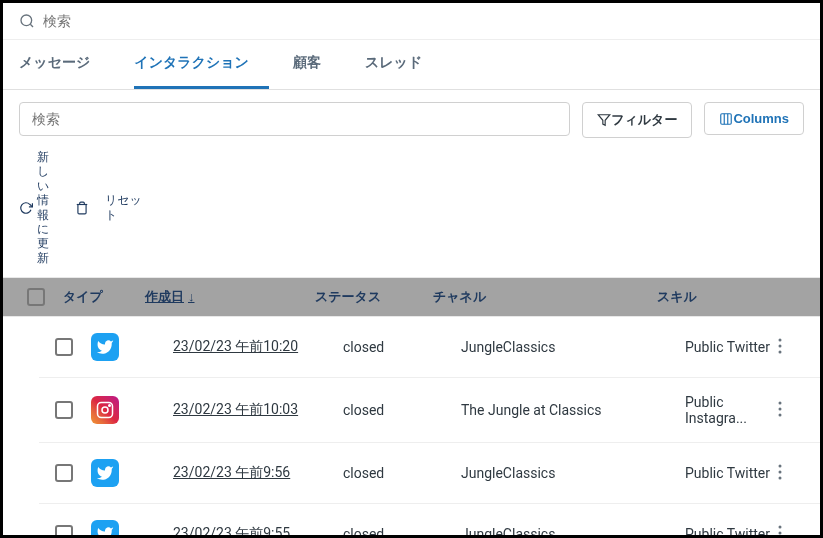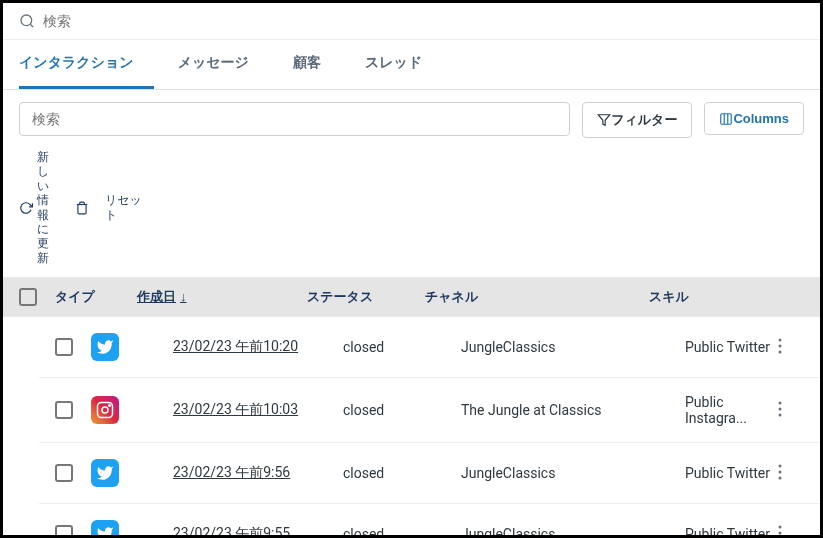--- a/index.html
+++ b/index.html
@@ -16,21 +16,21 @@
     .toolbar { display: flex; align-items: flex-start; padding: 12px 16px; gap: 12px; }
     .search-input { flex: 1; padding: 8px 12px; border: 1px solid #d0d0d0; border-radius: 4px; font-size: 14px; outline: none; }
     .filter-btn, .columns-btn { display: flex; align-items: center; gap: 0; padding: 8px 14px; border: 1px solid #d0d0d0; border-radius: 4px; background: #fff; font-size: 13px; font-weight: 600; color: #2f3941; cursor: pointer; }
     .filter-btn svg, .columns-btn svg { width: 14px; height: 14px; }
     .columns-btn { color: #1f73b7; }
     
     .actions-row { display: flex; align-items: center; padding: 0 16px 12px; gap: 16px; }
     .action-btn { display: flex; align-items: center; gap: 4px; font-size: 12px; color: #1f3a5f; cursor: pointer; line-height: 1.2; max-width: 40px; }
     .action-btn svg { width: 14px; height: 14px; flex-shrink: 0; }
     
-    .table-header { display: flex; align-items: center; padding: 10px 16px; border-top: 1px solid #e8e8e8; border-bottom: 1px solid #e8e8e8; font-size: 13px; font-weight: 600; color: #1f3a5f; background: #e5e5e5; }
+    .table-header { display: flex; align-items: center; padding: 10px 24px; border-top: 1px solid #e8e8e8; border-bottom: 1px solid #e8e8e8; font-size: 13px; font-weight: 600; color: #1f3a5f; background: #a3a3a3; }
     .col-check { width: 28px; }
     .col-type { width: 90px; padding-left: 8px; }
     .col-date { width: 170px; text-decoration: underline; }
     .col-status { width: 118px; }
     .col-channel { width: 224px; }
     .col-skill { flex: 1; }
     .col-actions { width: 26px; }
     .sort-arrow { margin-left: 4px; }
     
     .table-body { }
@@ -49,22 +49,22 @@
 
 <div class="search-bar">
   <svg viewBox="0 0 24 24" fill="none" stroke="#68737d" stroke-width="2">
       <circle cx="11" cy="11" r="8"></circle>
       <line x1="21" y1="21" x2="17" y2="17"></line>
     </svg>
   <input placeholder="検索" style="">
 </div>
 
 <div class="tabs">
+  <div class="tab">メッセージ</div>
   <div class="tab active">インタラクション</div>
-  <div class="tab">メッセージ</div>
   <div class="tab">顧客</div>
   <div class="tab">スレッド</div>
 </div>
 
 <div class="toolbar">
   <input class="search-input" placeholder="検索" style="">
   <button class="filter-btn">
     <svg viewBox="0 0 24 24" fill="none" stroke="#2f3941" stroke-width="2">
         <polygon points="22 3 2 3 10 12.46 10 19 14 21 14 12.46 22 3"></polygon>
       </svg>

